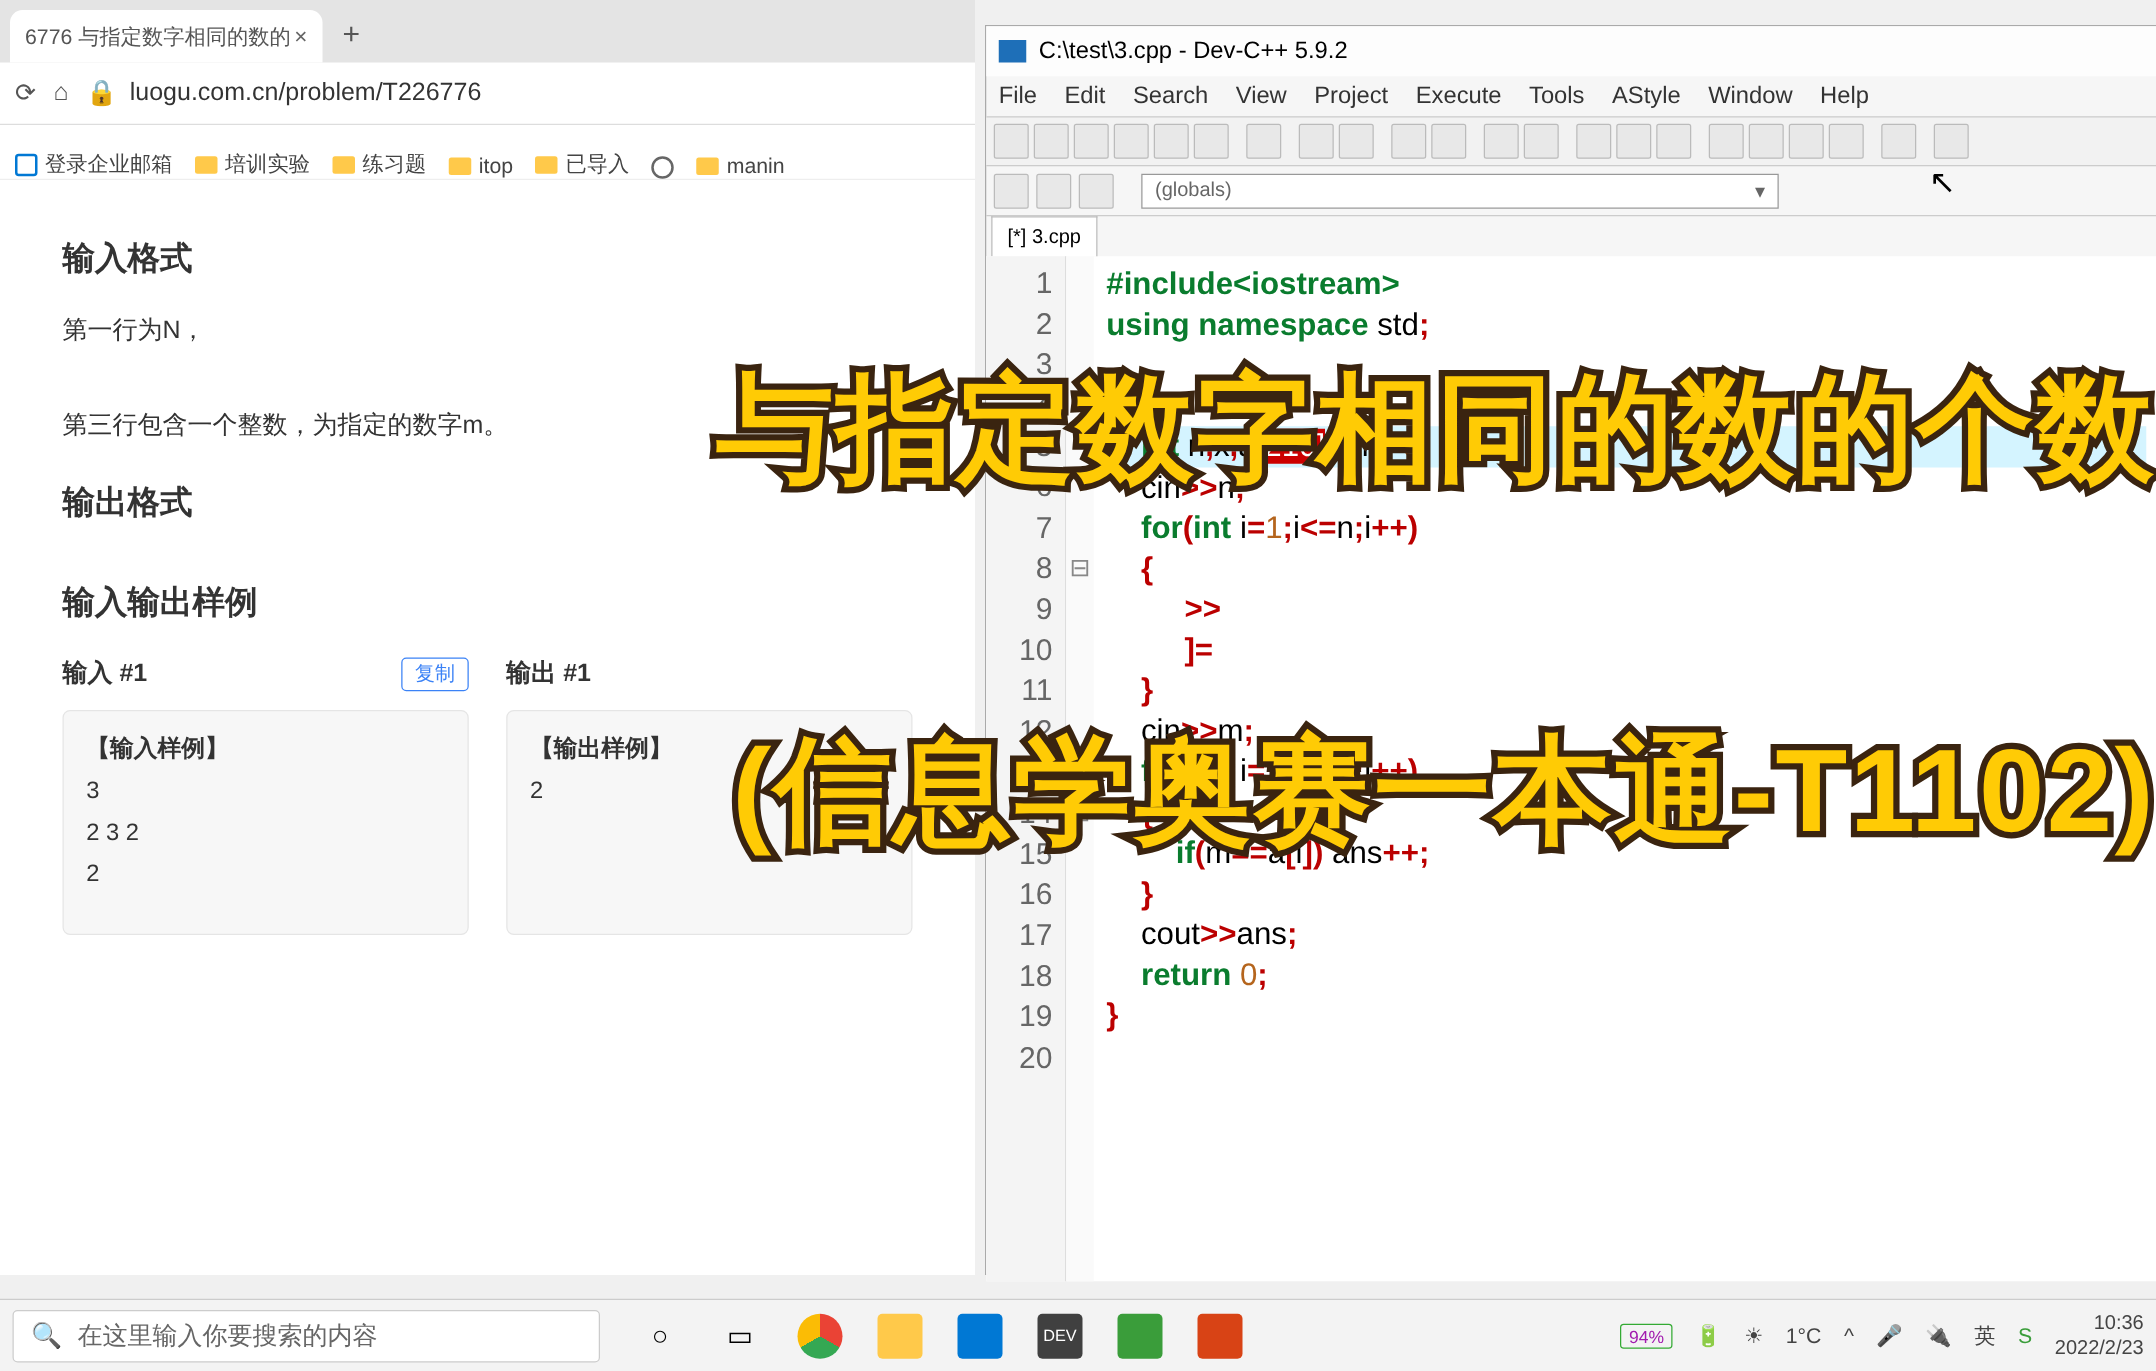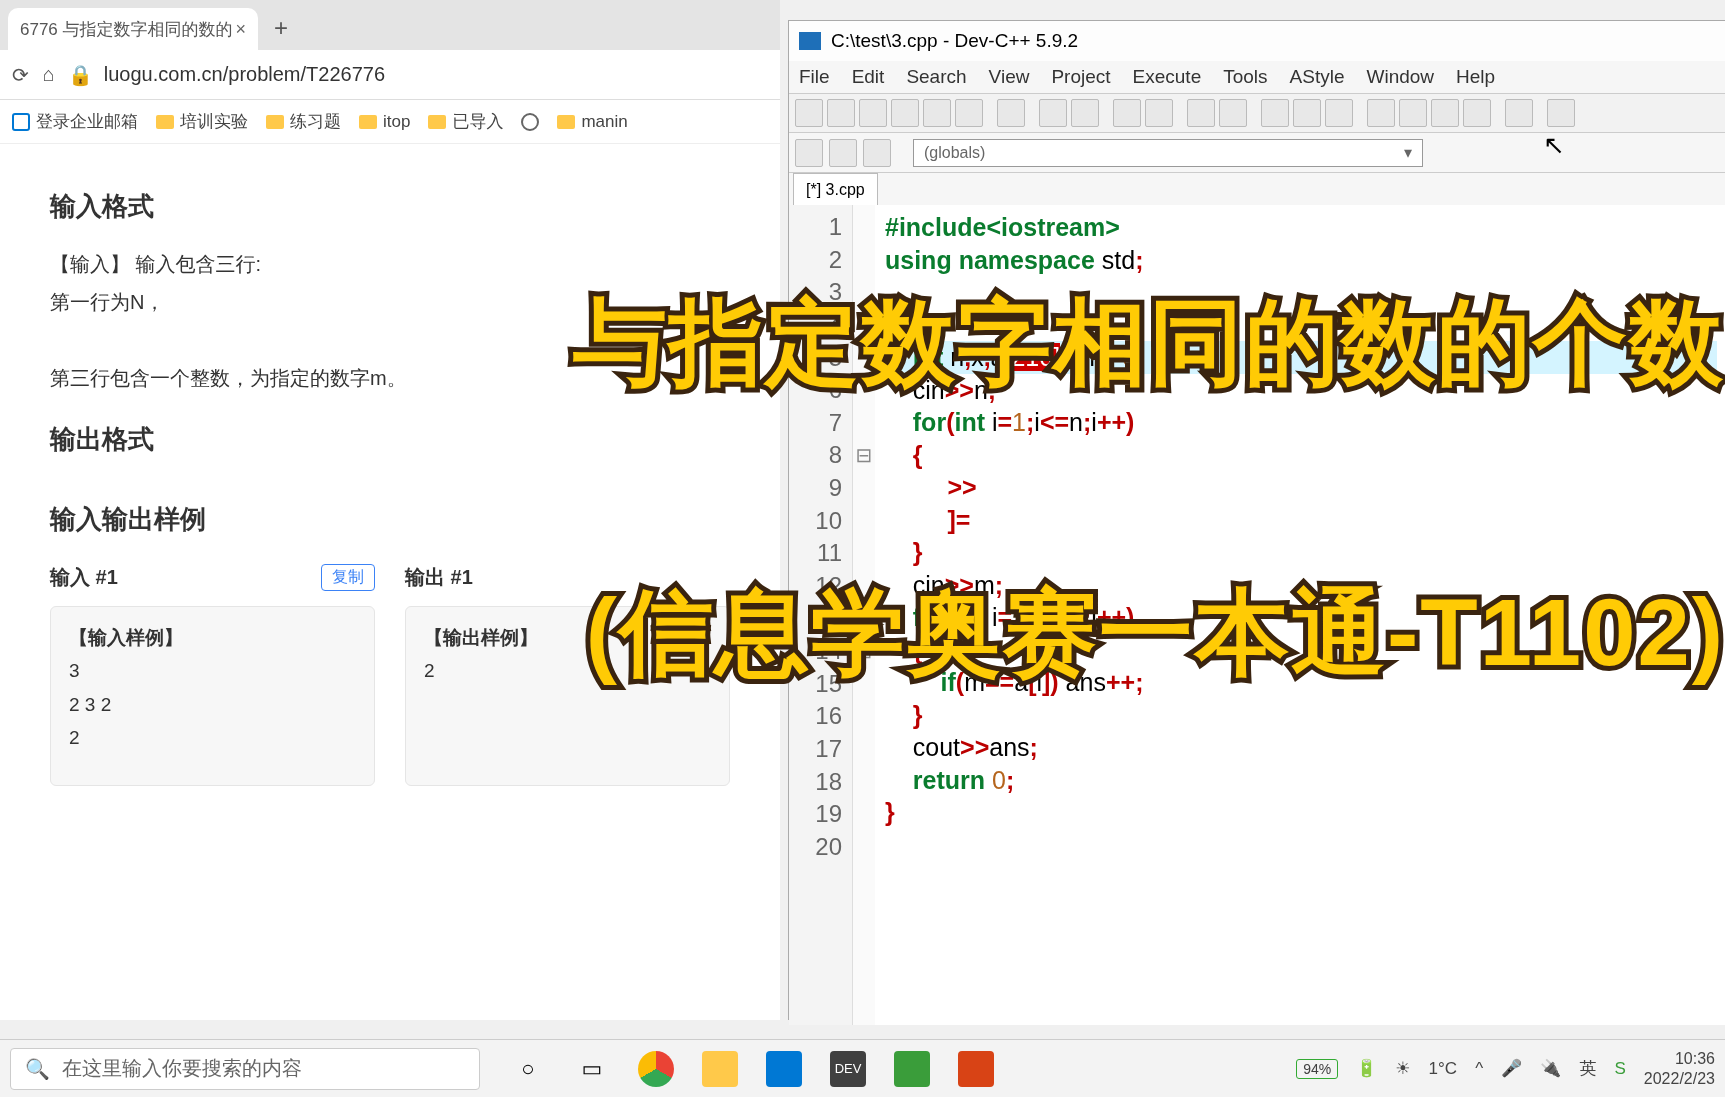--- a/index.html
+++ b/index.html
@@ -8,21 +8,21 @@
 
 .browser { position: absolute; left: 0; top: 0; width: 780px; height: 1020px; background: #fff; }
 .browser-tabs { height: 50px; background: #e4e4e4; display: flex; align-items: flex-end; }
 .tab { background: #fff; width: 250px; height: 42px; border-radius: 10px 10px 0 0; margin-left: 8px; display: flex; align-items: center; padding: 0 12px; font-size: 17px; color: #555; }
 .tab-close { margin-left: auto; font-size: 18px; color: #666; cursor: pointer; }
 .new-tab { margin-left: 16px; font-size: 24px; color: #555; padding-bottom: 8px; }
 .addr-bar { height: 50px; display: flex; align-items: center; padding: 0 12px; gap: 14px; border-bottom: 1px solid #ddd; }
 .addr-icon { font-size: 20px; color: #555; }
 .url-box { flex: 1; display: flex; align-items: center; gap: 10px; font-size: 20px; color: #333; }
 .lock { color: #666; }
-.bookmarks { height: 44px; display: flex; align-items: center; padding: 0 12px; gap: 18px; font-size: 17px; color: #444; border-bottom: 1px solid #eee; }
+.bookmarks { height: 44px; display: flex; align-items: flex-end; padding: 0 12px; gap: 18px; font-size: 17px; color: #444; border-bottom: 1px solid #eee; }
 .bk-item { display: flex; align-items: center; gap: 6px; }
 .bk-folder { width: 18px; height: 14px; background: #ffc94a; border-radius: 2px; }
 .bk-icon-blue { width: 18px; height: 18px; border: 2px solid #0078d4; border-radius: 3px; }
 .bk-globe { width: 18px; height: 18px; border: 2px solid #666; border-radius: 50%; }
 
 .content { padding: 20px 50px; color: #333; font-size: 20px; line-height: 1.9; }
 .content h3 { font-size: 26px; margin: 18px 0 14px; font-weight: bold; }
 .sample-row { display: flex; gap: 30px; margin-top: 12px; }
 .sample-col { flex: 1; }
 .sample-hdr { display: flex; justify-content: space-between; align-items: center; font-weight: bold; font-size: 20px; margin-bottom: 10px; }
@@ -58,21 +58,21 @@
 .ov1 { top: 280px; }
 .ov2 { top: 570px; }
 
 
 .taskbar { position: absolute; bottom: 0; left: 0; width: 100%; height: 58px; background: #f3f3f3; border-top: 1px solid #ccc; display: flex; align-items: center; padding: 0 10px; }
 .search-box { display: flex; align-items: center; gap: 12px; width: 470px; height: 42px; background: #fff; border: 1px solid #ccc; border-radius: 4px; padding: 0 14px; font-size: 20px; color: #666; }
 .search-ic { font-size: 20px; }
 .task-icons { display: flex; align-items: center; gap: 28px; margin-left: 30px; }
 .task-ic { width: 36px; height: 36px; border-radius: 4px; display: flex; align-items: center; justify-content: center; font-size: 22px; }
 .tray { margin-left: auto; display: flex; align-items: center; gap: 18px; font-size: 17px; color: #444; }
-.battery { border: 1px solid #3a3; color: #404040; padding: 1px 6px; font-size: 14px; border-radius: 3px; }
+.battery { border: 1px solid #3a3; color: #a21caf; padding: 1px 6px; font-size: 14px; border-radius: 3px; }
 .clock { text-align: right; font-size: 16px; line-height: 1.25; }
 .cursor { position: absolute; left: 1543px; top: 130px; font-size: 26px; color: #000; pointer-events: none; }
 </style>
 </head>
 <body>
 
 <div class="browser">
   <div class="browser-tabs">
     <div class="tab">
       <span>6776 与指定数字相同的数的</span>
@@ -112,21 +112,20 @@
     <div class="bk-item">
         <span class="bk-globe"></span>
       </div>
     <div class="bk-item">
         <span class="bk-folder"></span>
         <span>manin</span>
       </div>
   </div>
   <div class="content">
     <h3>输入格式</h3>
-    <p>【输入】 输入包含三行:</p>
     <p>第一行为N，</p>
     <p>&nbsp;</p>
     <p>第三行包含一个整数，为指定的数字m。</p>
     <h3>输出格式</h3>
     <h3 style="margin-top:30px">输入输出样例</h3>
     <div class="sample-row">
       <div class="sample-col">
         <div class="sample-hdr">
           <span>输入 #1</span>
           <button class="copy-btn">复制</button>

